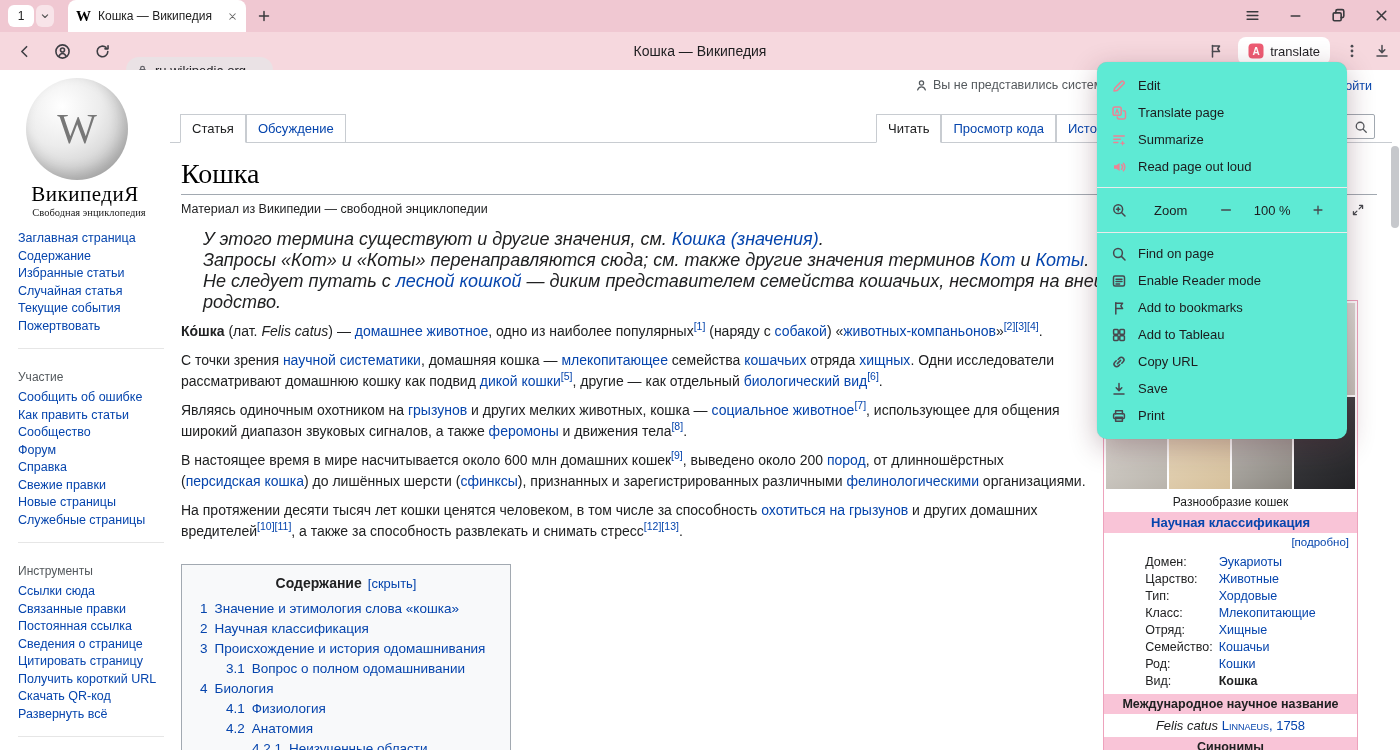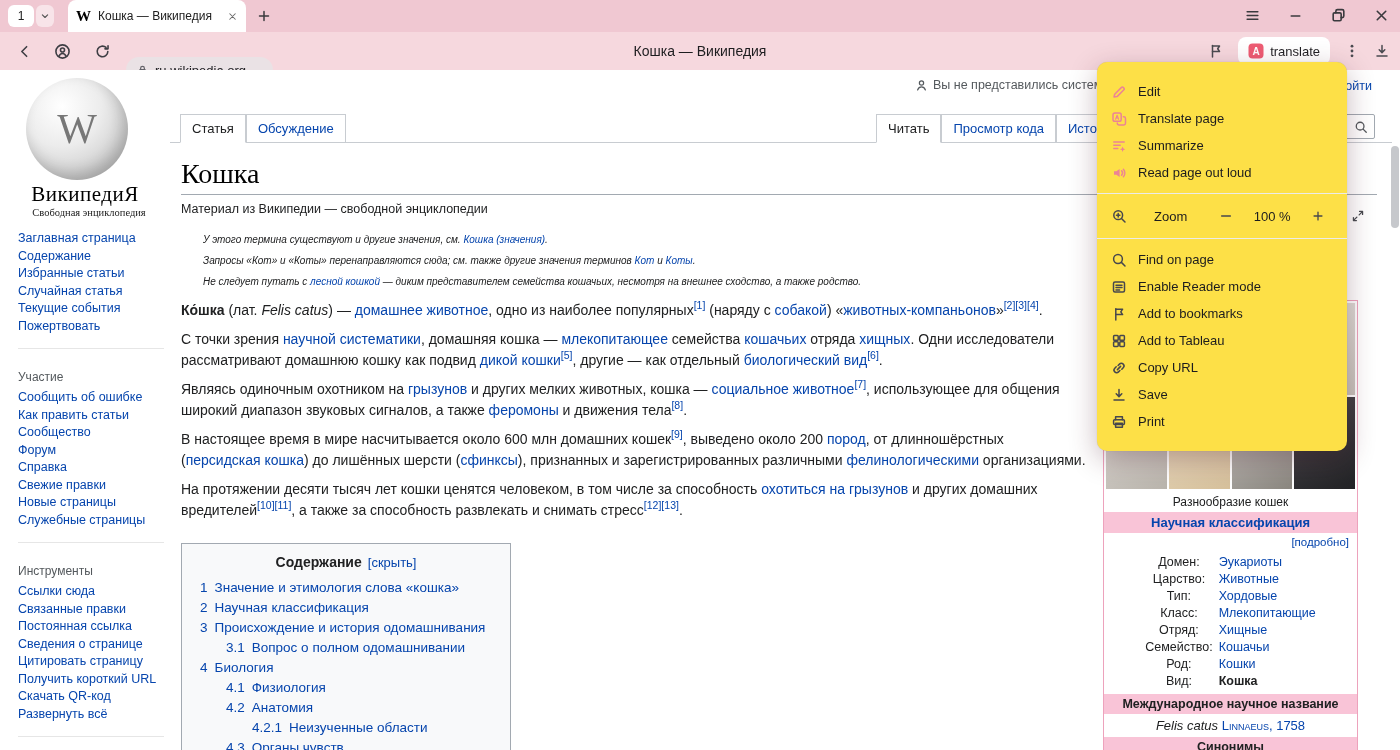--- a/index.html
+++ b/index.html
@@ -70,21 +70,21 @@
         background:#fff;color:#0645ad;cursor:pointer;white-space:nowrap}
   .wtab.active{color:#202122;border-bottom:1px solid #fff}
   .searchbox{position:absolute;left:1018px;bottom:3px;width:187px;height:25px;border:1px solid #a2a9b1;
              border-radius:2px;background:#fff;display:flex;align-items:center;justify-content:flex-end;padding-right:6px}
   .searchbox .ic{width:14px;height:14px;color:#54595d}
 
   .article{position:absolute;left:11px;top:88px;width:1196px}
   .article h1{font-family:"Liberation Serif","DejaVu Serif",serif;font-weight:400;font-size:28px;color:#000;
               padding-bottom:4px;border-bottom:1px solid #a2a9b1}
   .subtitle{font-size:12.5px;margin-top:7px}
-  .hatnotes{margin:13px 0 0 22px;font-style:italic;font-size:10px;line-height:21px}
+  .hatnotes{margin:13px 0 0 22px;font-style:italic;font-size:18px;line-height:21px}
   .paras{width:906px;margin-top:4px}
   .paras p{margin:8px 0;font-size:14px;line-height:21px}
   .wl{color:#0645ad;text-decoration:none;cursor:pointer}
   sup.ref{color:#0645ad;font-size:10.5px;line-height:0;cursor:pointer}
   b{font-weight:bold}
 
   .toc{display:inline-block;margin-top:14px;background:#f8f9fa;border:1px solid #a2a9b1;
        padding:10px 18px 12px;min-width:330px}
   .toc-head{text-align:center;font-size:13.5px}
   .toc-head b{font-size:14px}
@@ -108,28 +108,28 @@
   .c8{background:linear-gradient(150deg,#4c4c50,#222225)}
   .ib-caption{text-align:center;padding:4px 2px 3px;font-size:12px}
   .pinkhead{background:#f9c4d7;text-align:center;font-weight:bold;padding:3px 4px;font-size:13px}
   .pinkhead a{color:#0645ad;text-decoration:none}
   .pinkhead.dark{color:#202122;font-size:12.5px}
   .ib-details{text-align:right;padding:3px 8px 2px;font-size:11.5px}
   .ib-details a{color:#0645ad;text-decoration:none}
   .ib-tax{display:table;margin:3px auto 5px;border-spacing:0}
   .tax-row{display:table-row}
   .tax-row span{display:table-cell;padding:0.5px 3px;font-size:12.5px;line-height:16px}
-  .tax-rank{text-align:center;color:#202122}
+  .tax-rank{text-align:left;color:#202122}
   .tax-val a.self{color:#202122;font-weight:bold}
   .ib-binom{text-align:center;padding:4px 2px;font-size:13px}
   .sc{font-variant:small-caps}
 
   
-  #menu{position:absolute;left:1097px;top:62px;width:250px;background:#fde047;border-radius:10px;
-        box-shadow:0 8px 28px rgba(70,20,35,.30),0 0 1px rgba(0,0,0,.2);padding:16px 0;z-index:50}
+  #menu{position:absolute;left:1097px;top:62px;width:250px;background:#5eead4;border-radius:10px;
+        box-shadow:0 8px 28px rgba(70,20,35,.30),0 0 1px rgba(0,0,0,.2);padding:10px 0;z-index:50}
   .mi{display:flex;align-items:center;height:27px;padding:0 14px;gap:11px;font-size:13px;color:#1c1c1e;cursor:pointer}
   .mic{width:16px;height:16px}
   .menu-top .mic{color:#ec8395}
   .menu-bottom .mic{color:#47474d}
   .msep{height:1px;background:#ebebeb;margin:7px 0}
   .zoomrow{height:30px;gap:16px;cursor:default}
   .zoomrow .mic{color:#47474d;margin-right:11px}
   .zspacer{flex:1}
   .zbtn{width:14px;height:14px;color:#47474d;cursor:pointer}
   .zval{font-size:13px;min-width:46px;text-align:center;color:#1c1c1e}

